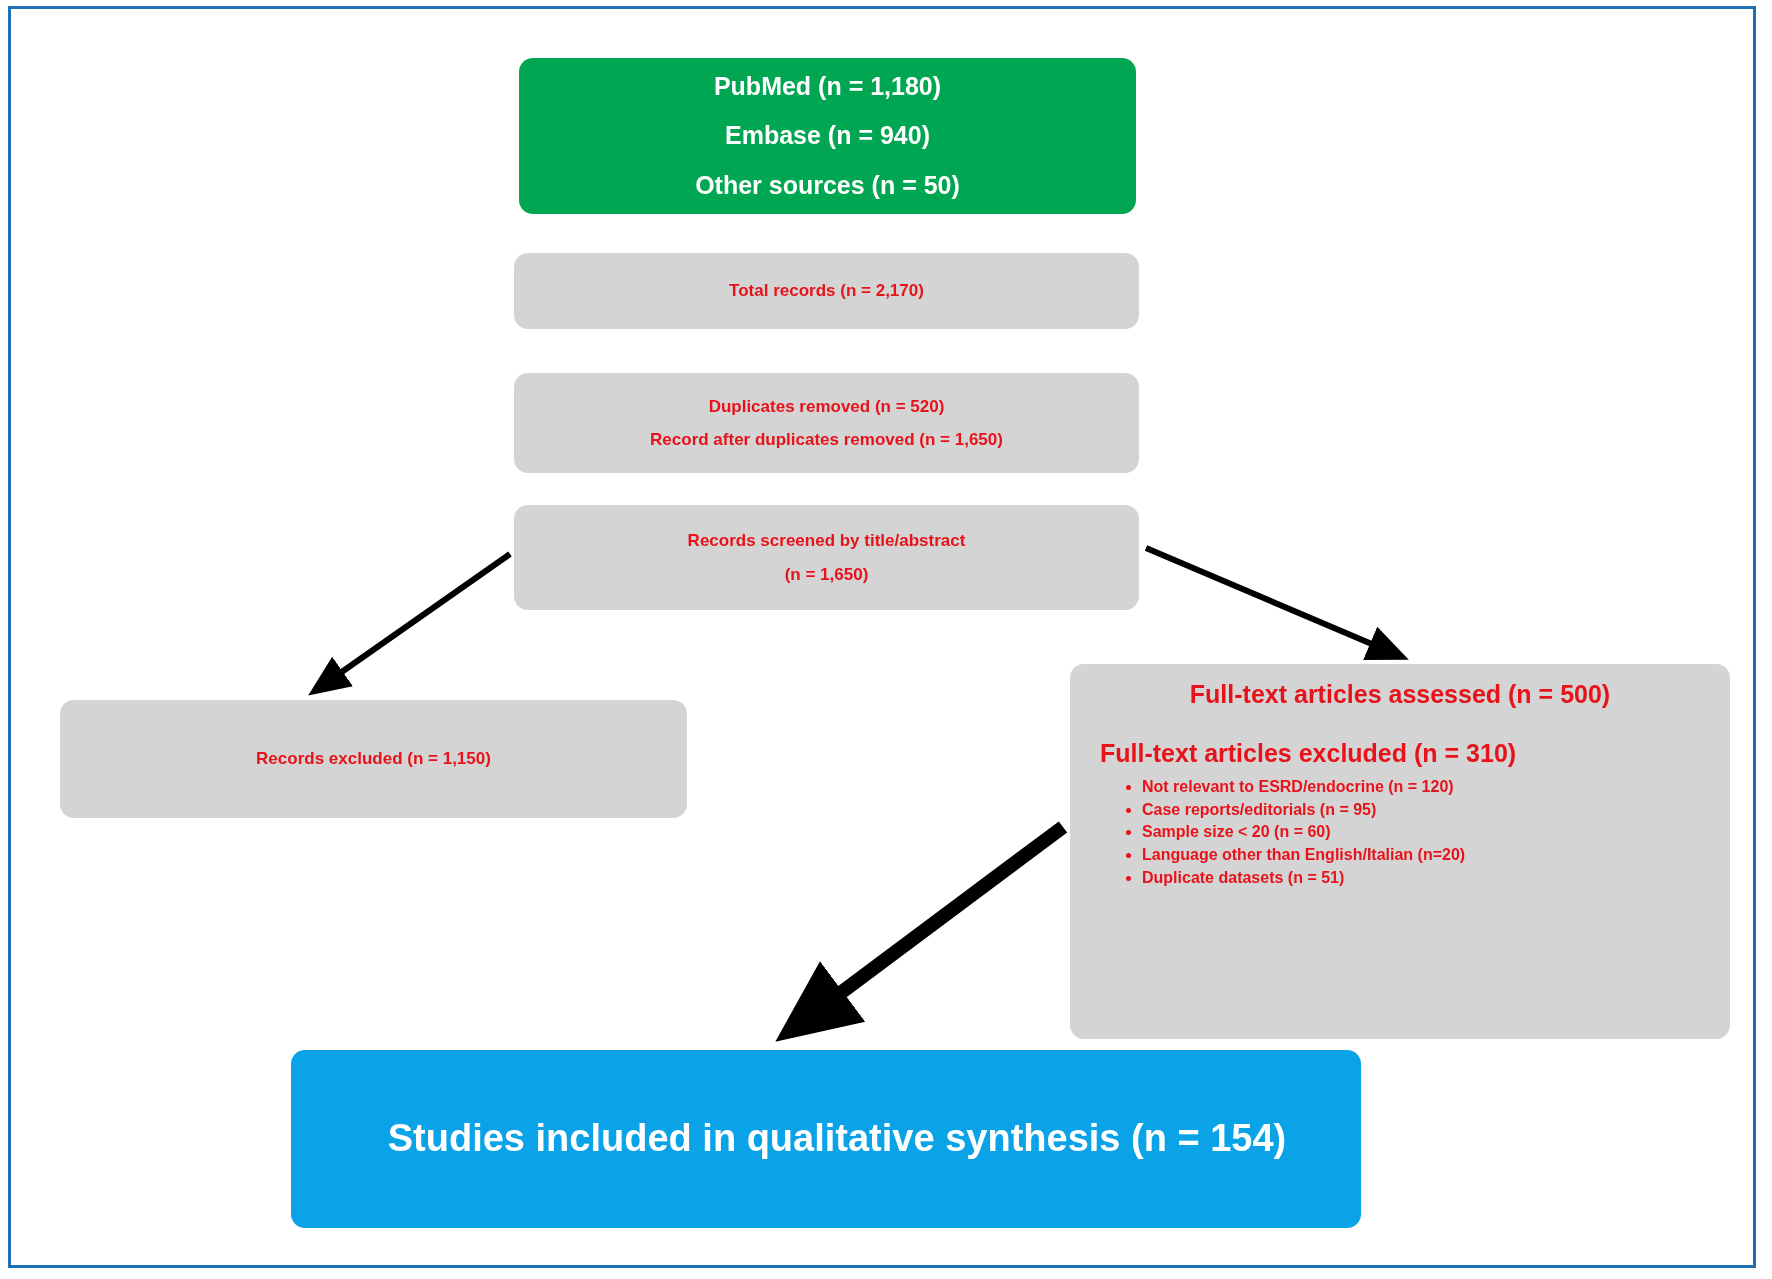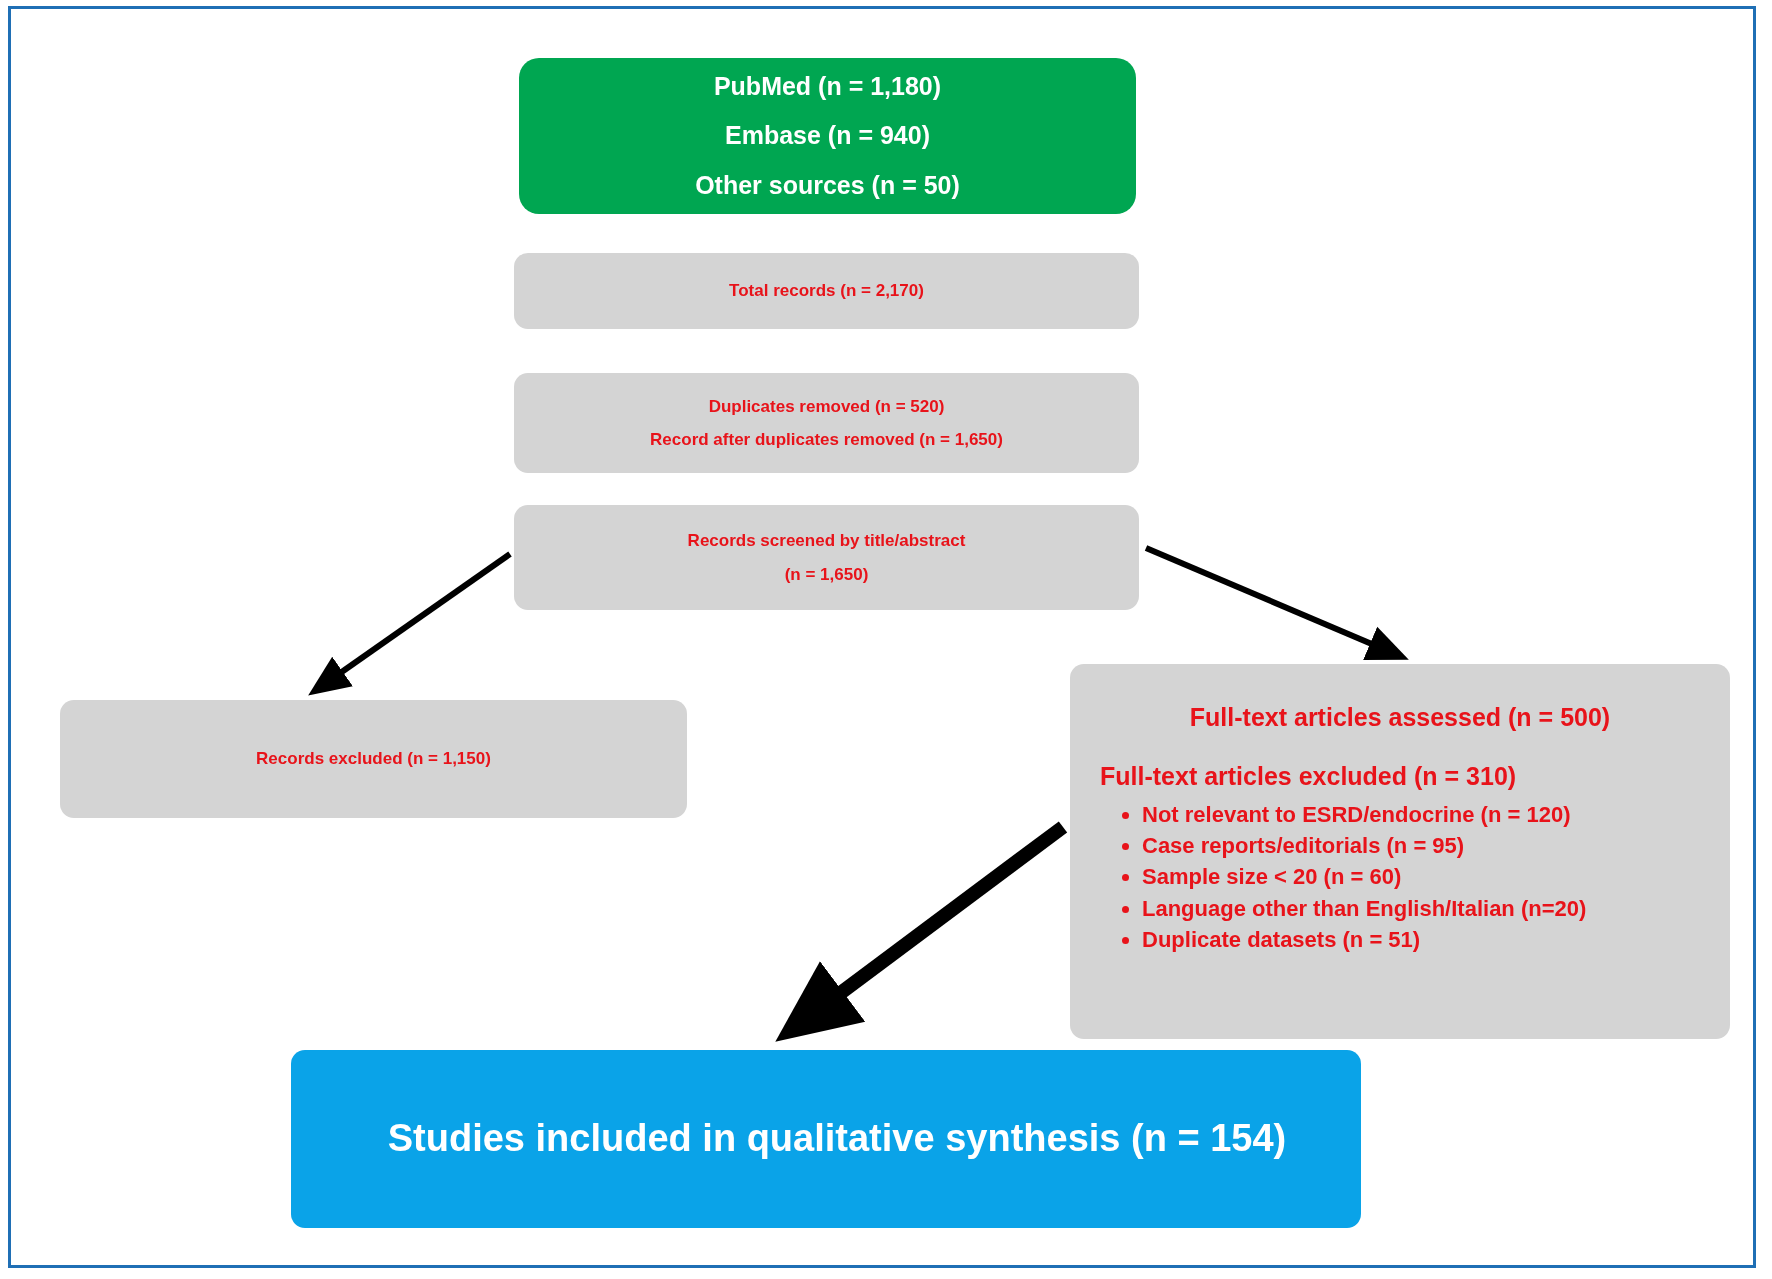--- a/index.html
+++ b/index.html
@@ -31,21 +31,21 @@
     position: absolute;
     box-sizing: border-box;
     display: flex;
     flex-direction: column;
     align-items: center;
     justify-content: center;
     text-align: center;
   }
   .box-green {
     background: #00a651;
-    border-radius: 20px;
+    border-radius: 14px;
     color: #ffffff;
   }
   .box-grey {
     background: #d4d4d4;
     border-radius: 14px;
     color: #e8131a;
   }
   .box-blue {
     background: #0aa3e8;
     border-radius: 14px;
@@ -104,40 +104,40 @@
     align-items: center;
   }
   
   #fulltext-box {
     left: 1070px;
     top: 664px;
     width: 660px;
     height: 375px;
     align-items: flex-start;
     justify-content: flex-start;
-    padding: 39px 26px 18px 26px;
+    padding: 16px 26px 18px 26px;
     text-align: left;
   }
   #fulltext-box .heading {
     width: 100%;
     text-align: center;
     font-size: 25px;
     font-weight: bold;
     color: #e8131a;
   }
   #fulltext-box .heading.second {
     margin-top: 30px;
     text-align: left;
     padding-left: 4px;
   }
   #fulltext-list {
     margin: 8px 0 0 0;
     padding-left: 46px;
     color: #e8131a;
-    font-size: 22px;
+    font-size: 16px;
     font-weight: bold;
     line-height: 1.42;
   }
   #fulltext-list li {
     margin: 0;
   }
   
   #included-box {
     left: 291px;
     top: 1050px;

